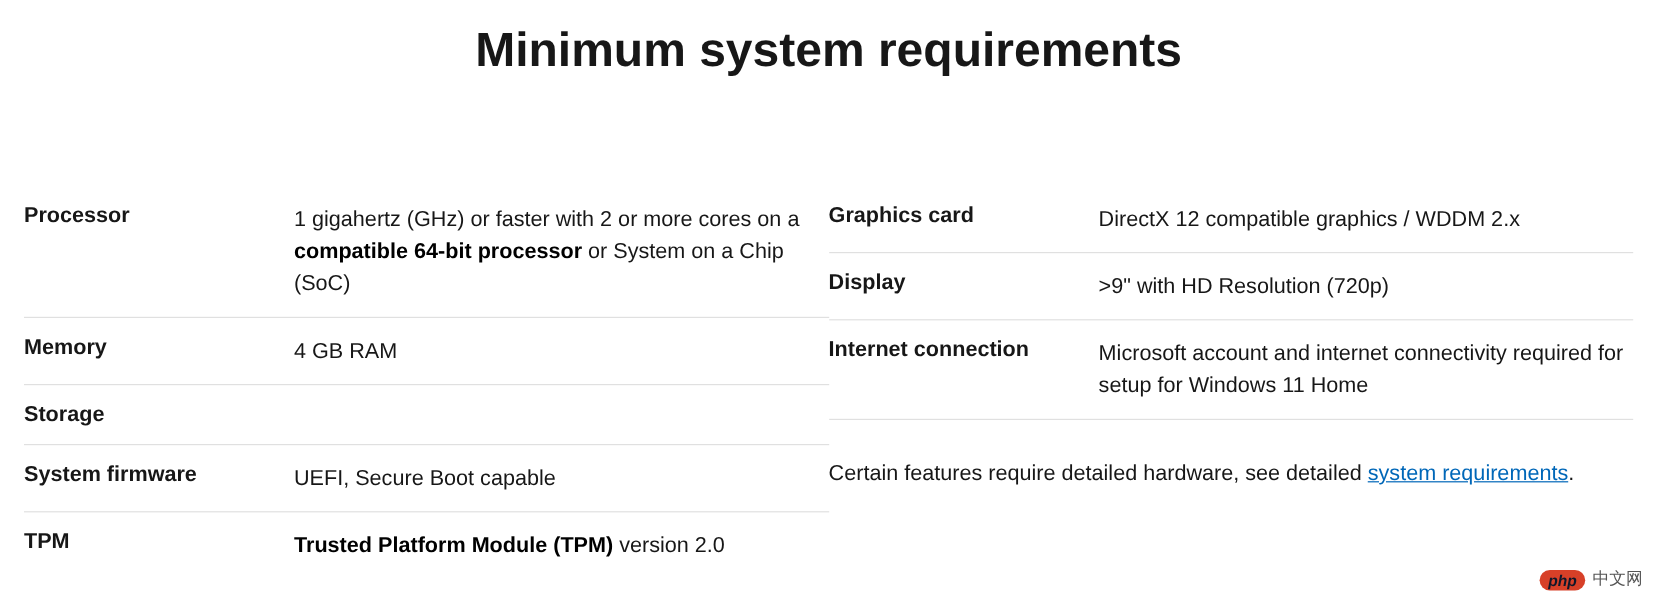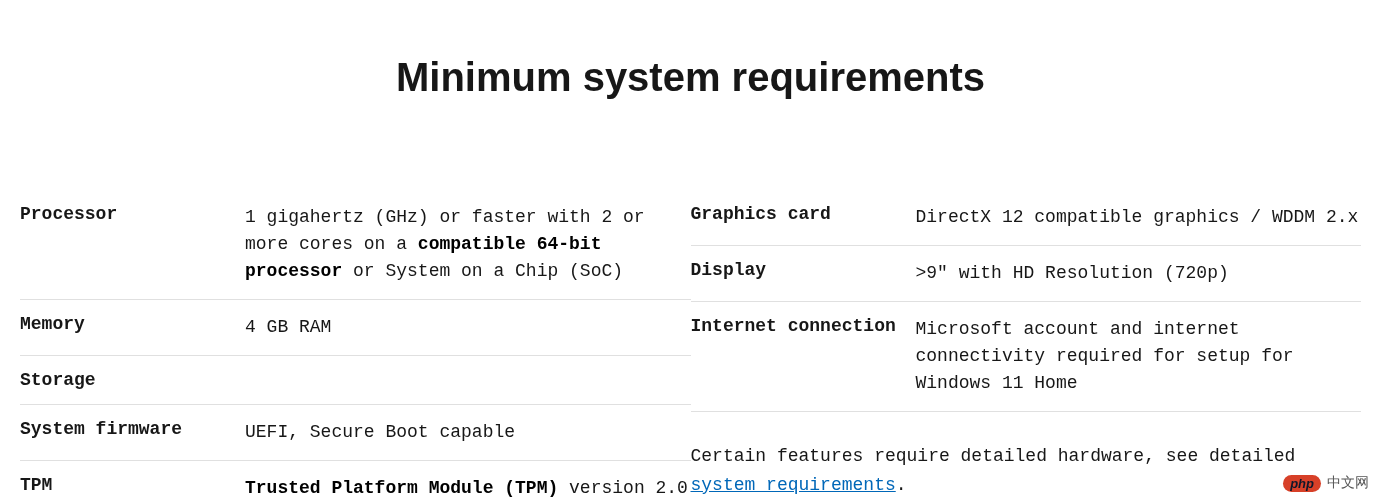--- a/index.html
+++ b/index.html
@@ -14,26 +14,24 @@
       width: 1381px;
       height: 500px;
       padding: 20px 15px;
       position: relative;
     }
     .page-title {
       font-size: 40px;
       font-weight: 600;
       text-align: center;
       margin-bottom: 90px;
-      margin-top: 35px;
     }
     .columns {
       display: flex;
       padding: 0 5px;
-      font-family: Liberation Mono, monospace;
     }
     .column {
       flex: 1;
     }
     .spec-row {
       display: flex;
       align-items: flex-start;
       padding: 14px 0;
       border-bottom: 1px solid #e0e0e0;
     }

